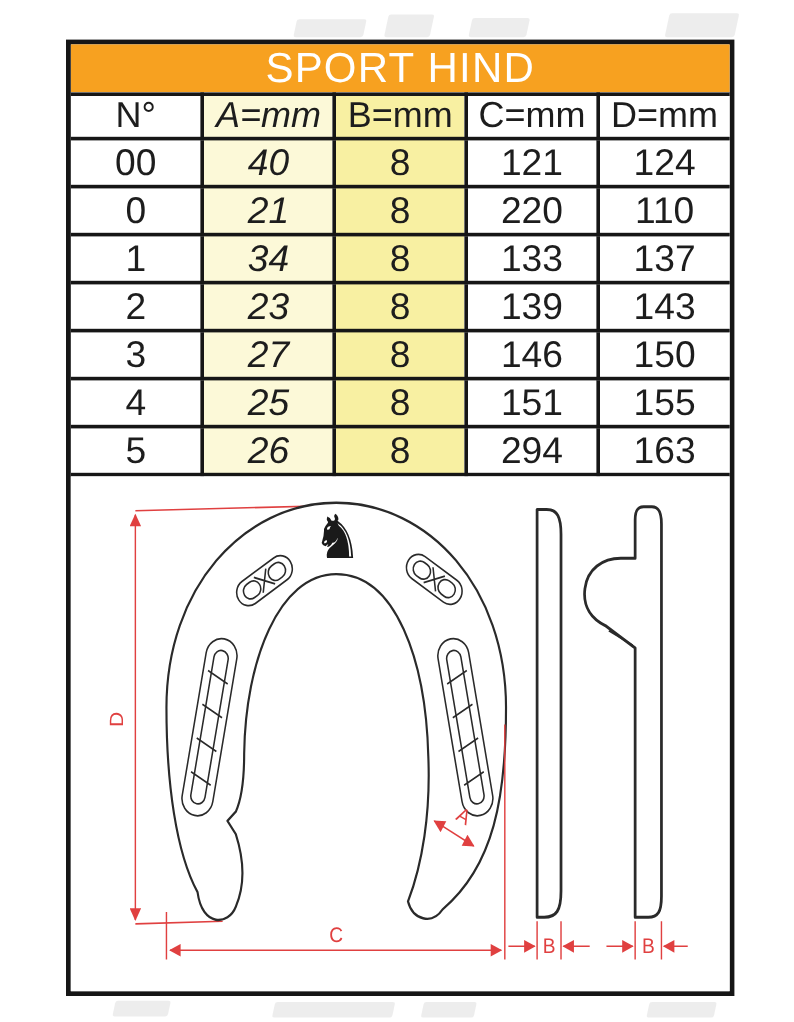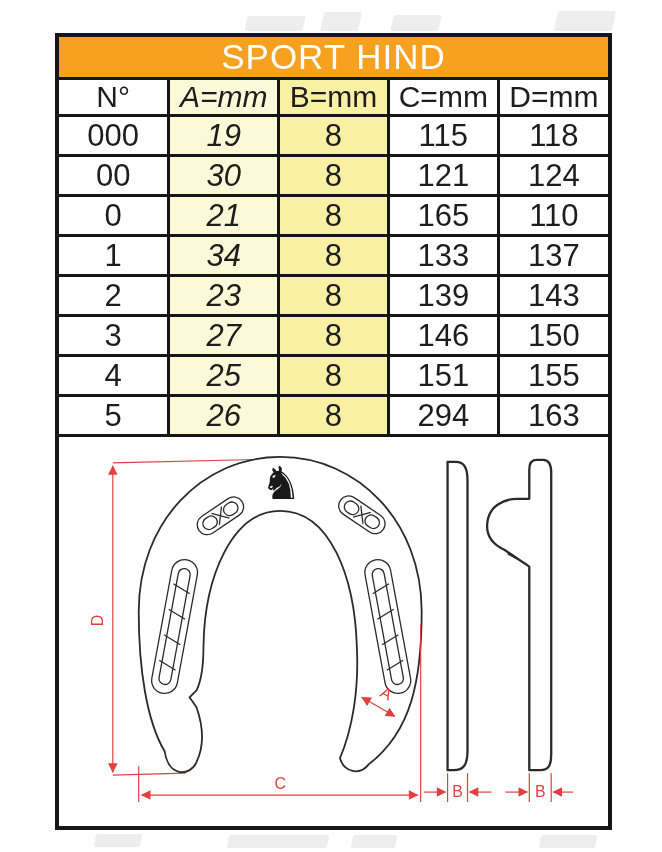--- a/index.html
+++ b/index.html
@@ -73,38 +73,31 @@
       <tr class="col-header-row">
           <th class="c0">N°</th>
           <th class="c1">A=mm</th>
           <th class="c2">B=mm</th>
           <th class="c3">C=mm</th>
           <th class="c4">D=mm</th>
         </tr>
     </thead>
     <tbody>
         <tr>
-          <td class="c0">000</td>
-          <td class="c1">19</td>
-          <td class="c2">8</td>
-          <td class="c3">115</td>
-          <td class="c4">118</td>
-        </tr>
-        <tr>
           <td class="c0">00</td>
-          <td class="c1">30</td>
+          <td class="c1">40</td>
           <td class="c2">8</td>
           <td class="c3">121</td>
           <td class="c4">124</td>
         </tr>
         <tr>
           <td class="c0">0</td>
           <td class="c1">21</td>
           <td class="c2">8</td>
-          <td class="c3">165</td>
+          <td class="c3">220</td>
           <td class="c4">110</td>
         </tr>
         <tr>
           <td class="c0">1</td>
           <td class="c1">34</td>
           <td class="c2">8</td>
           <td class="c3">133</td>
           <td class="c4">137</td>
         </tr>
         <tr>

